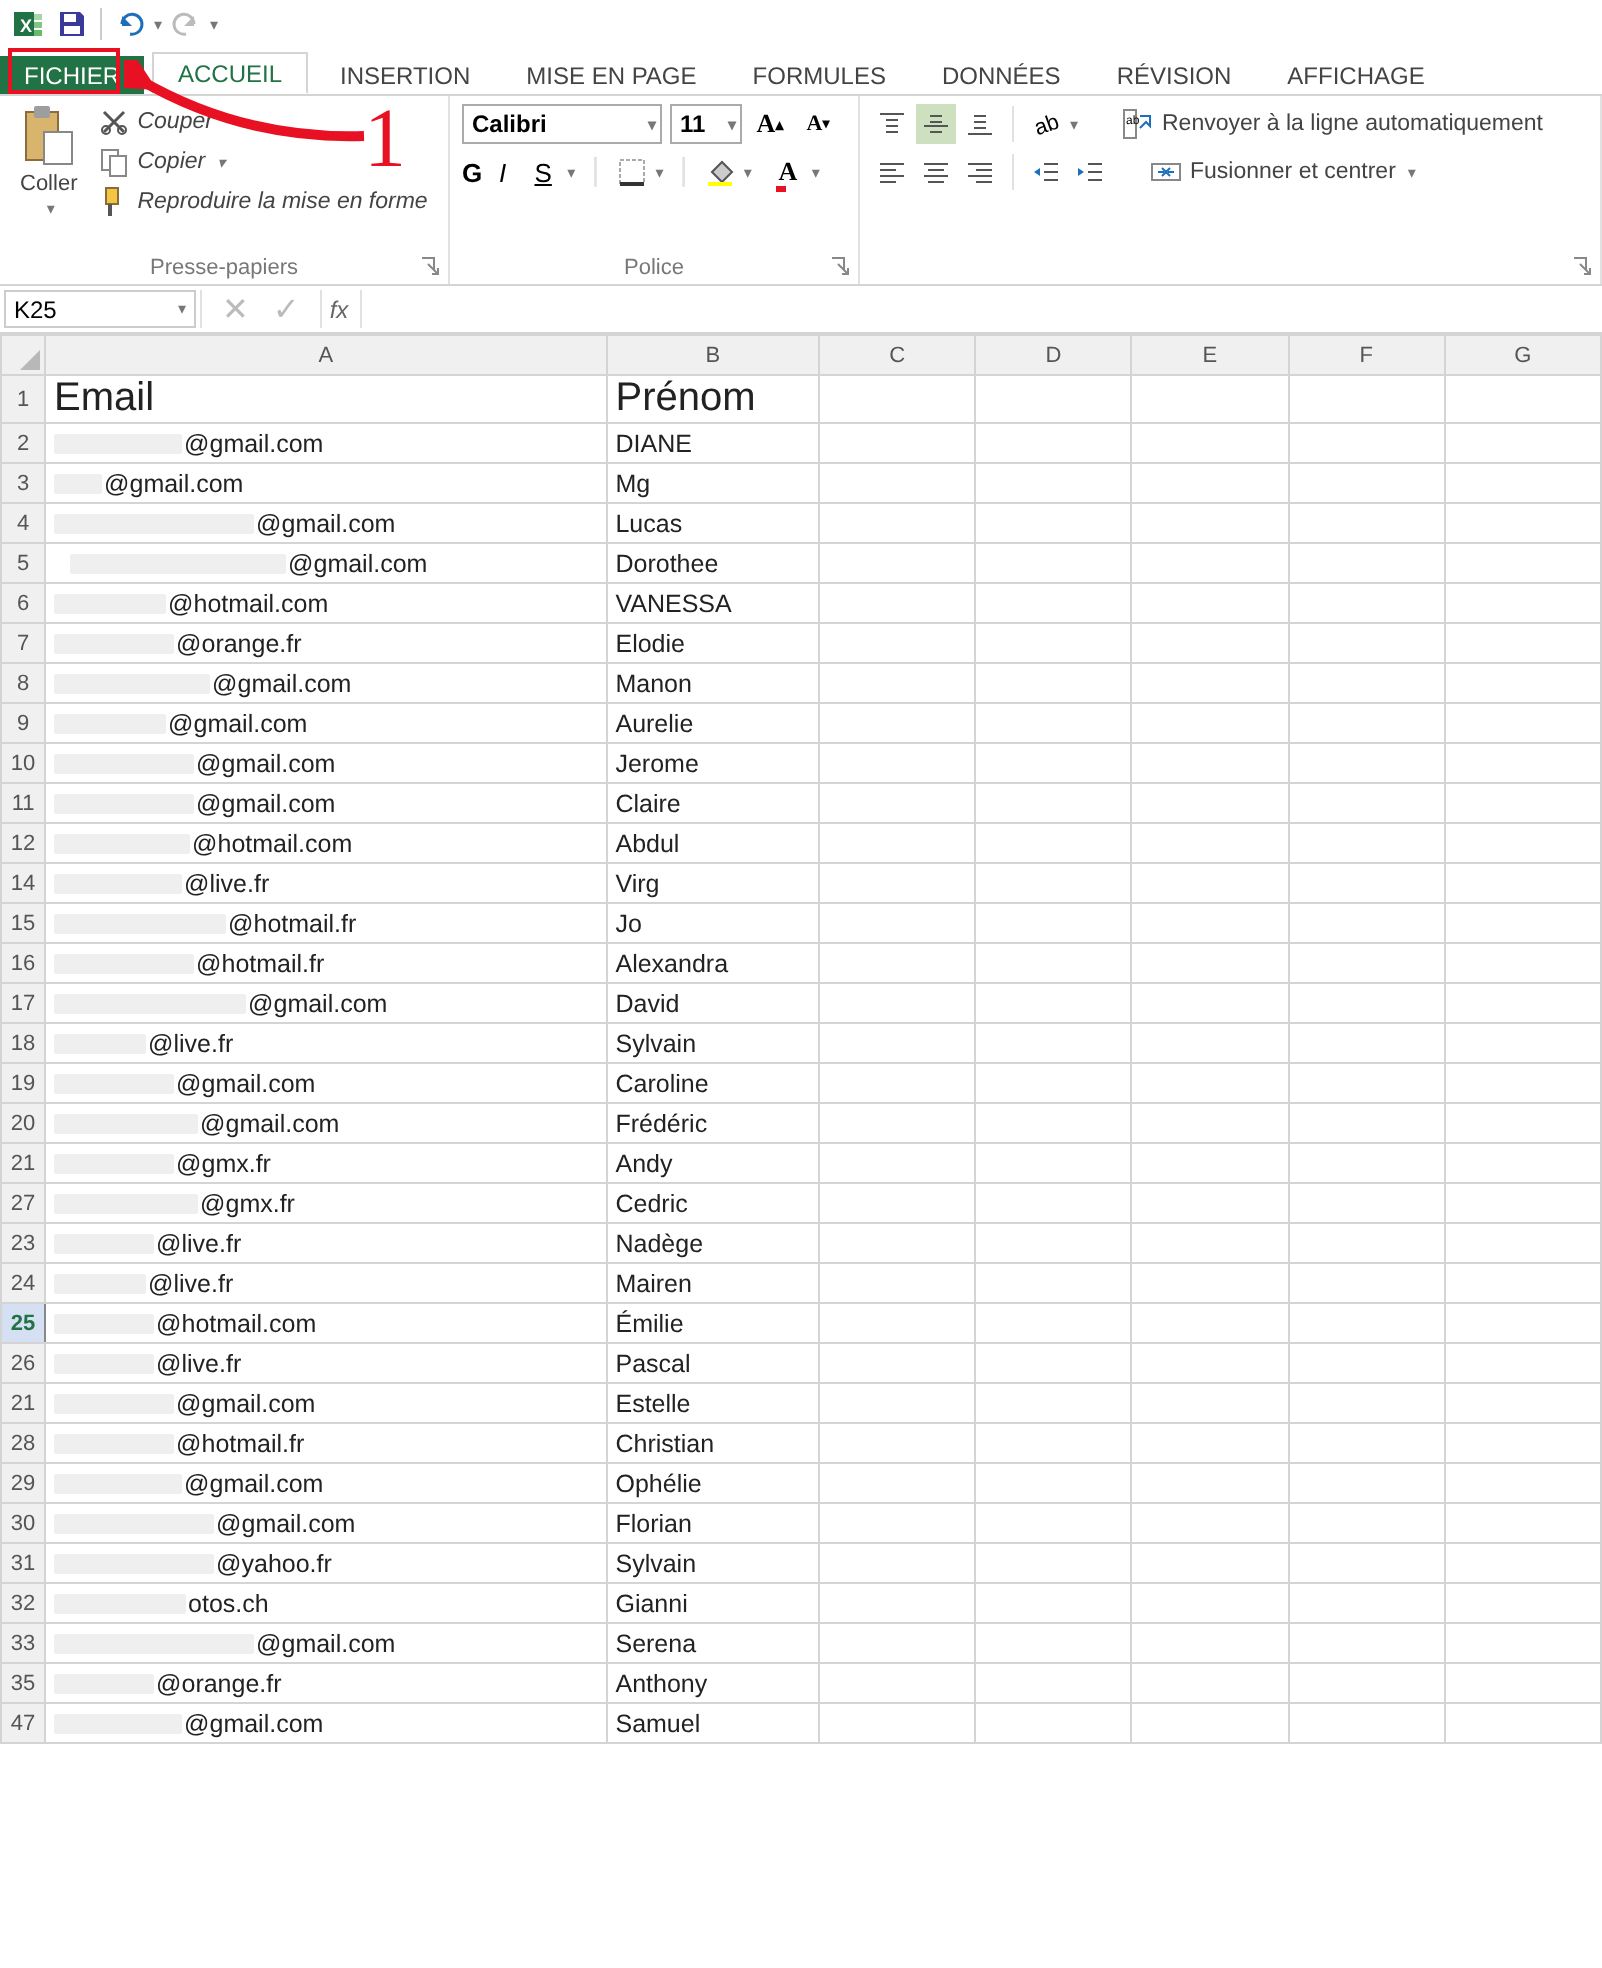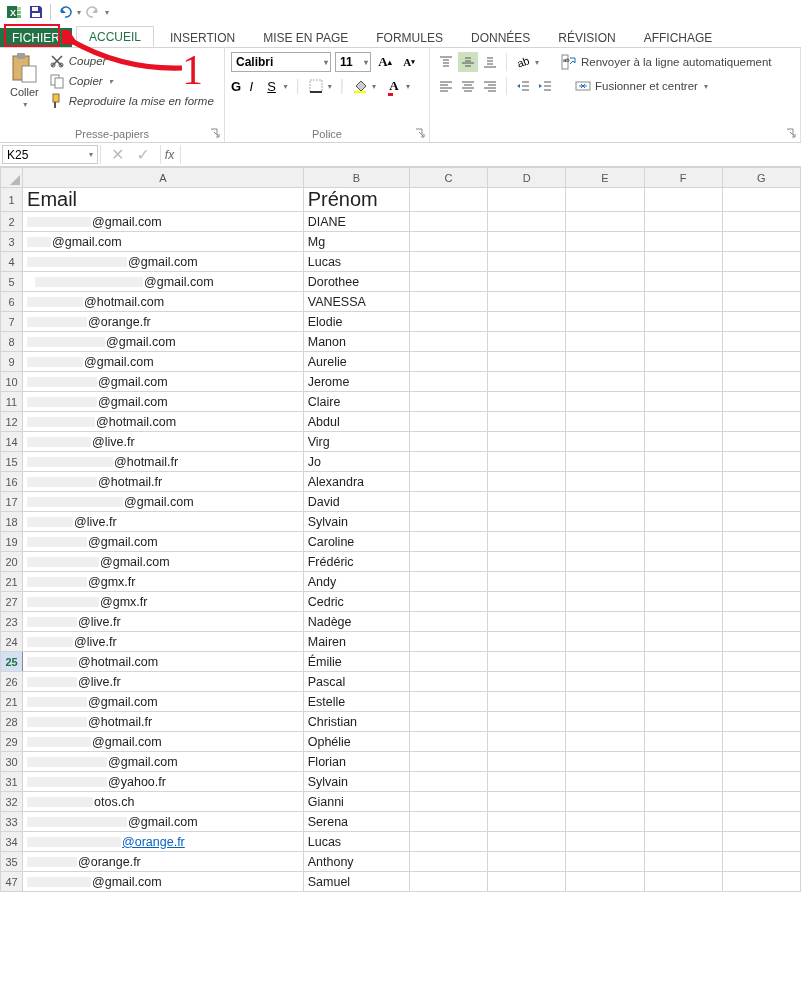--- a/index.html
+++ b/index.html
@@ -682,30 +682,20 @@
           <th class="rowh">33</th>
           <td><span class="mask" style="width: 100px;"></span><span>@gmail.com</span></td>
           <td>Serena</td>
           <td></td>
           <td></td>
           <td></td>
           <td></td>
           <td></td>
         </tr>
         <tr>
-          <th class="rowh">34</th>
-          <td><span class="mask" style="width: 94px;"></span><span class="link">@orange.fr</span></td>
-          <td>Lucas</td>
-          <td></td>
-          <td></td>
-          <td></td>
-          <td></td>
-          <td></td>
-        </tr>
-        <tr>
           <th class="rowh">35</th>
           <td><span class="mask" style="width: 50px;"></span><span>@orange.fr</span></td>
           <td>Anthony</td>
           <td></td>
           <td></td>
           <td></td>
           <td></td>
           <td></td>
         </tr>
         <tr>

